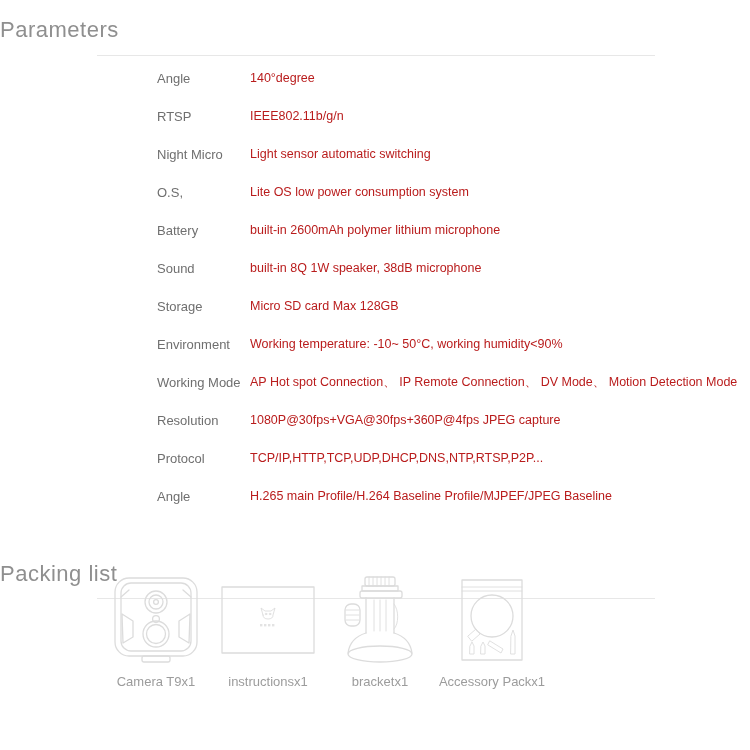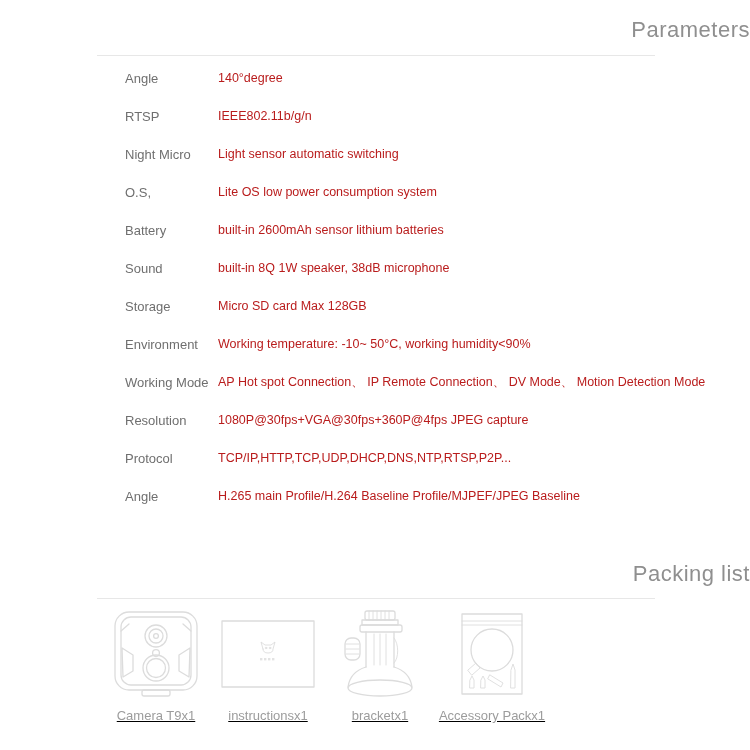--- a/index.html
+++ b/index.html
@@ -5,49 +5,48 @@
   html, body { margin:0; padding:0; }
   body {
     width:750px; height:750px;
     background:#ffffff;
     font-family:"Liberation Sans", sans-serif;
     position:relative;
     overflow:hidden;
   }
   .section-title {
     position:absolute; left:0; width:100%;
-    text-align:right;
+    text-align:left;
     color:#8f8f8f;
     font-size:22px; font-weight:400;
     letter-spacing:0.5px;
     margin:0;
   }
   #parameters-title { top:17px; }
   #packing-title    { top:561px; }
   .divider {
     position:absolute; left:97px; width:558px; height:1px;
     background:#e7e7e7;
   }
   #divider-parameters { top:55px; }
   #divider-packing    { top:598px; }
 
   .params { position:absolute; top:59px; left:125px; width:565px; }
-  .param-row { height:38px; display:flex; align-items:center; }
+  .param-row { height:38px; display:flex; align-items:center;margin-left:32px; }
   .param-label {
     flex:0 0 93px; width:93px;
     color:#6f6f6f; font-size:13px; white-space:nowrap;
   }
   .param-value {
     color:#b91c1c; font-size:12.5px; white-space:nowrap;
   }
 
   .packing-items {
-    position:absolute; top:606px; left:100px; width:560px;
+    position:absolute; top:572px; left:100px; width:560px;
     display:flex;
-    text-decoration:underline;
   }
   .pack-item { width:112px; display:flex; flex-direction:column; align-items:center; }
   .pack-icon { height:96px; display:flex; align-items:center; justify-content:center; }
   .pack-caption {
     margin-top:6px; font-size:13px; color:#9c9c9c; white-space:nowrap;
   }
 
   .lineart * {
     fill:none;
     stroke:#dcdcdc;
@@ -78,21 +77,21 @@
     <div class="param-row">
       <span class="param-label">Night Micro</span>
       <span class="param-value">Light sensor automatic switching</span>
     </div>
     <div class="param-row">
       <span class="param-label">O.S,</span>
       <span class="param-value">Lite OS low power consumption system</span>
     </div>
     <div class="param-row">
       <span class="param-label">Battery</span>
-      <span class="param-value">built-in 2600mAh sensor lithium batteries</span>
+      <span class="param-value">built-in 2600mAh polymer lithium microphone</span>
     </div>
     <div class="param-row">
       <span class="param-label">Sound</span>
       <span class="param-value">built-in 8Q 1W speaker, 38dB microphone</span>
     </div>
     <div class="param-row">
       <span class="param-label">Storage</span>
       <span class="param-value">Micro SD card Max 128GB</span>
     </div>
     <div class="param-row">

